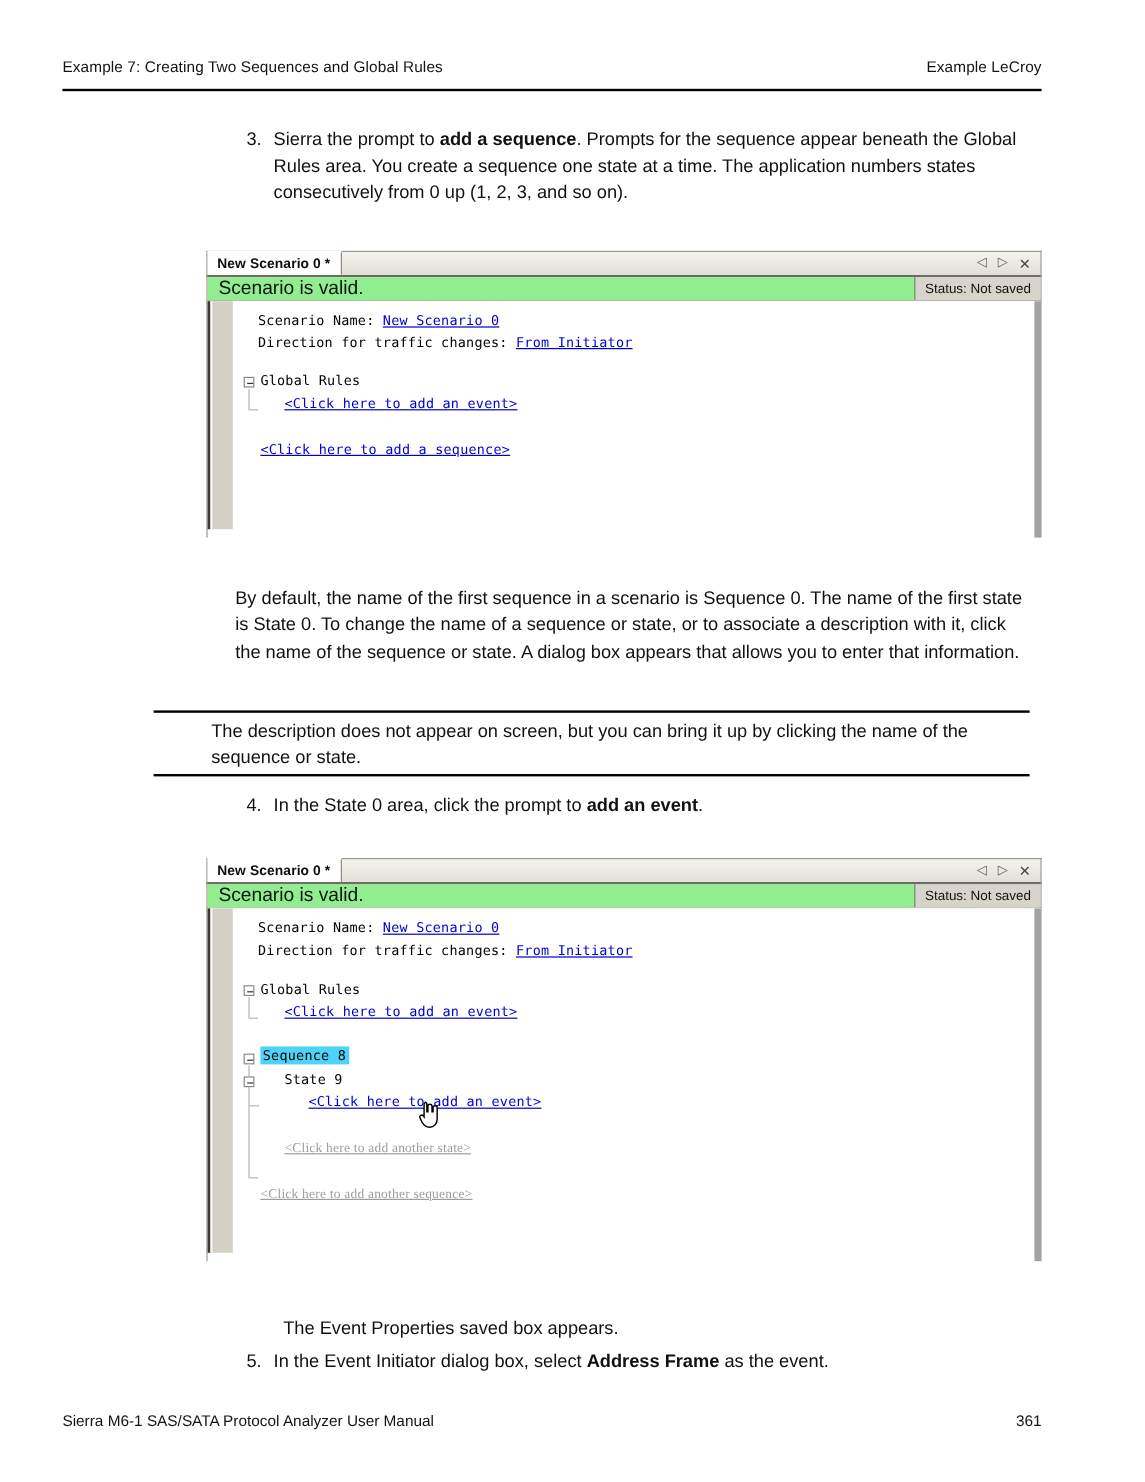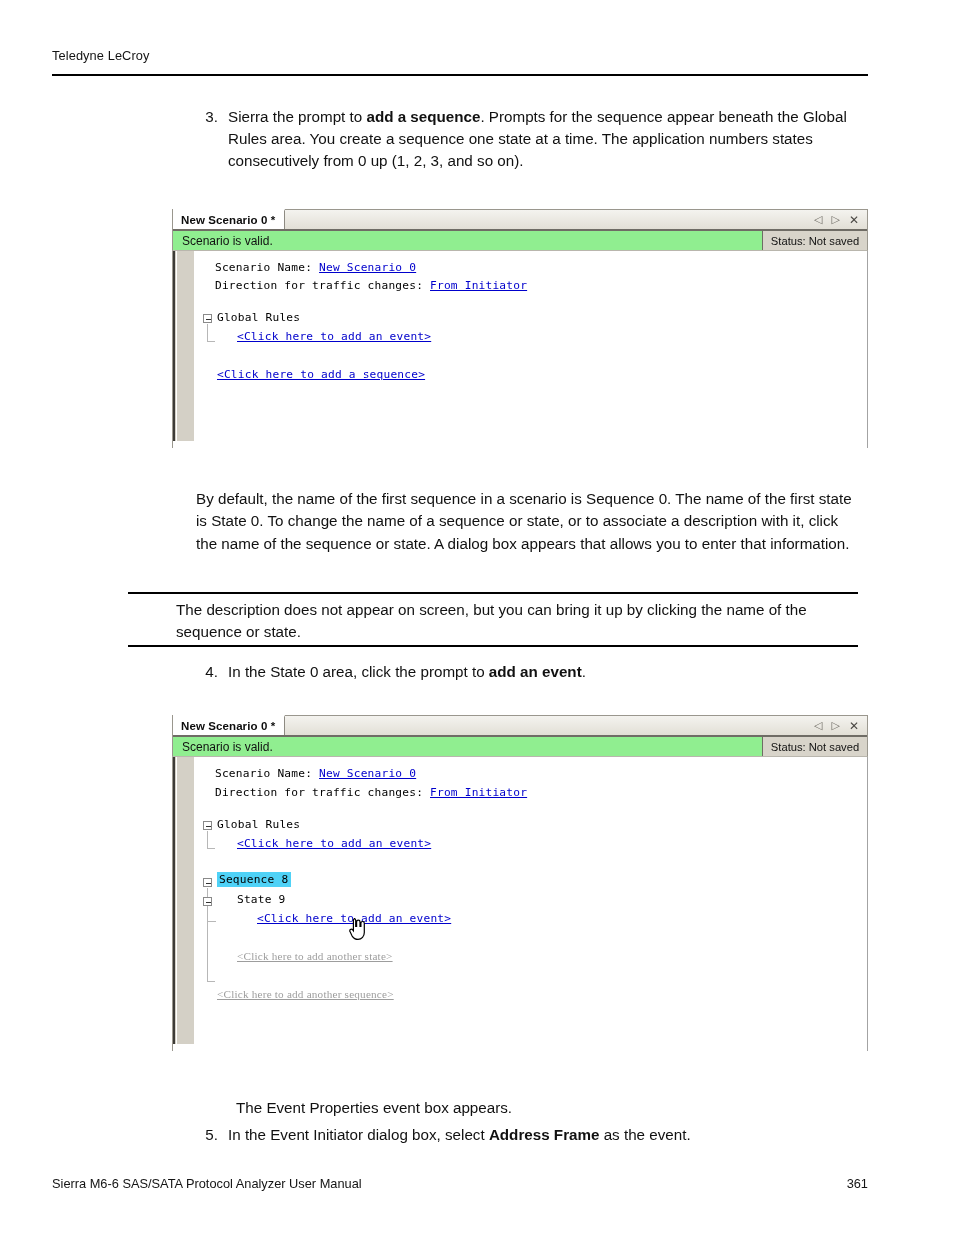--- a/index.html
+++ b/index.html
@@ -126,40 +126,40 @@
     border-left: 1px solid #9a978e;
     border-right: 1px solid #9a978e;
     border-bottom: 1px solid #b9b6ad;
   }
   .win-status-left {
     flex: 1 1 auto;
     background: #90ee90;
     display: flex;
     align-items: center;
     padding-left: 9px;
-    font-size: 12px;
+    font-size: 16px;
     color: #111;
     border-right: 1px solid #6f6c65;
   }
   .win-status-right {
     width: 104px;
     flex: 0 0 104px;
     background: #d8d4ca;
     display: flex;
     align-items: center;
     justify-content: center;
     font-size: 11.2px;
     color: #111;
   }
 
   .win-body {
     position: relative;
     background: #ffffff;
     border-left: 1px solid #9a978e;
-    border-right: 1px solid #a3a3a3;
+    border-right: 6px solid #a3a3a3;
     display: flex;
   }
   .win-gutter {
     width: 22px;
     flex: 0 0 22px;
     background: #d4d0c6;
     border-left: 2px solid #3d3b37;
     border-right: 1px solid #ffffff;
     position: relative;
   }
@@ -225,21 +225,22 @@
     justify-content: space-between;
     align-items: baseline;
     font-size: 12.8px;
     color: #141414;
   }
 </style>
 </head>
 <body>
 
 <div class="page-header">
-  <span>Teledyne LeCroy</span>
+  <span>Example 7: Creating Two Sequences and Global Rules</span>
+  <span>Example LeCroy</span>
 </div>
 <div class="page-header-rule"></div>
 
 <div class="step" style="left:198px; top:106px; width:672px;">
   <span class="num">3.</span>
   <span class="txt"><span>Sierra the prompt to </span><b>add a sequence</b><span>. Prompts for the sequence appear beneath the Global Rules area. You create a sequence one state at a time. The application numbers states consecutively from 0 up (1, 2, 3, and so on).</span></span>
 </div>
 
 <div class="appwin" style="left:172px; top:209px; width:696px; height:241px;">
 
@@ -340,23 +341,23 @@
       </svg>
 
       <div class="mono-line" style="left:42px; top:193px;"><span class="lnk-dis">&lt;Click here to add another state&gt;</span></div>
 
       <div class="mono-line" style="left:22px; top:231px;"><span class="lnk-dis">&lt;Click here to add another sequence&gt;</span></div>
 
     </div>
   </div>
 </div>
 
-<div class="para" style="left:236px; top:1097px; width:620px;">The Event Properties event box appears.</div>
+<div class="para" style="left:236px; top:1097px; width:620px;">The Event Properties saved box appears.</div>
 
 <div class="step" style="left:198px; top:1124px; width:672px;">
   <span class="num">5.</span>
   <span class="txt"><span>In the Event Initiator dialog box, select </span><b>Address Frame</b><span> as the event.</span></span>
 </div>
 
 <div class="page-footer">
-  <span>Sierra M6-6 SAS/SATA Protocol Analyzer User Manual</span>
+  <span>Sierra M6-1 SAS/SATA Protocol Analyzer User Manual</span>
   <span>361</span>
 </div>
 
 </body></html>

